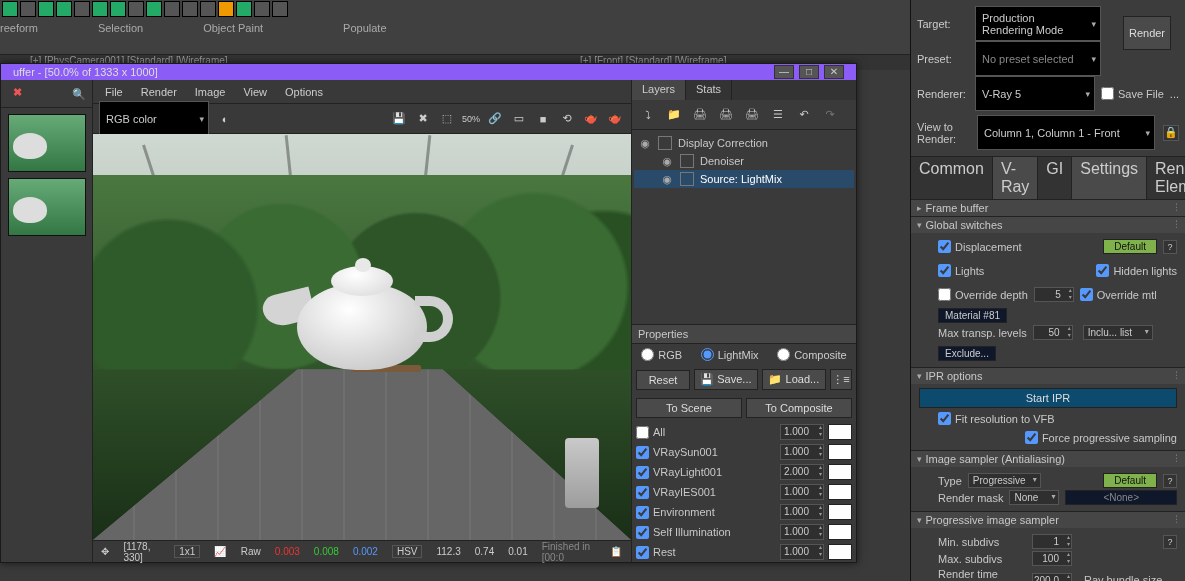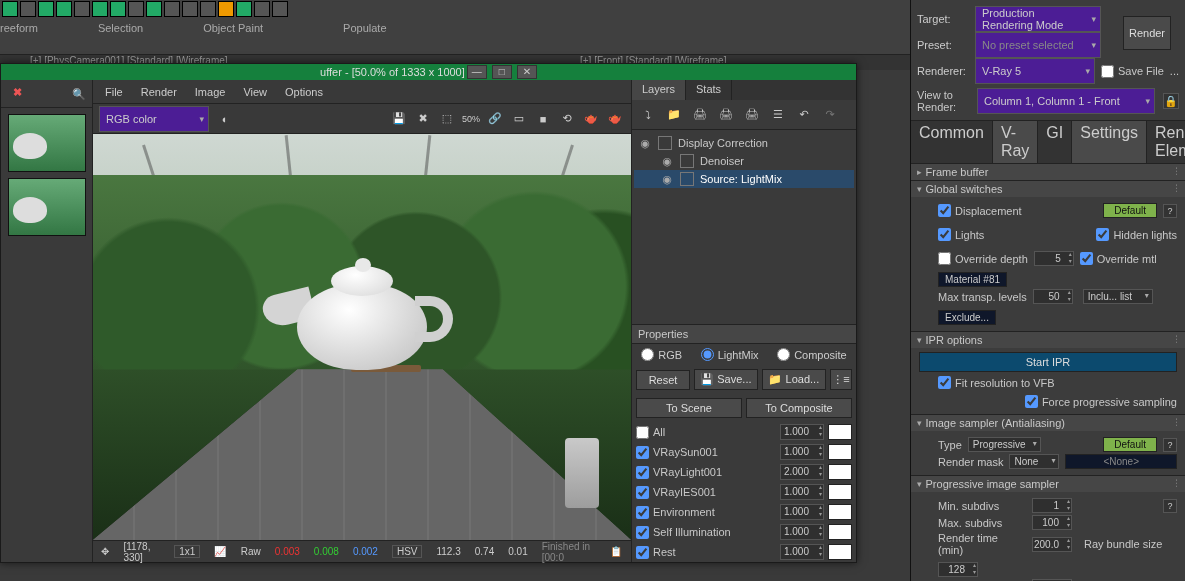--- a/index.html
+++ b/index.html
@@ -12,36 +12,36 @@
   .top-toolbar .iconrow span.orange{background:#e90;}
   .top-toolbar .iconrow span.plain{background:#555;}
   .top-toolbar .labels { position: absolute; top: 22px; left: 0; display:flex; gap:30px; padding-left:0px; color:#aaa;}
   .top-toolbar .labels span{display:inline-block;}
 
   .viewport-tabs { position:absolute; top:55px; left:0; width:910px; height:15px; background:#333; font-size:10px; color:#999;}
   .viewport-tabs .lab { position:absolute; top:0; }
 
   
   .fb-window { position: absolute; top: 63px; left: 0; width: 857px; height: 500px; background: #393939; border: 1px solid #1a1a1a; box-shadow: 0 0 8px rgba(0,0,0,.6);}
-  .fb-title { height: 16px; background: #15803d; display:flex; align-items:center; justify-content:center; padding:0 20px; font-size:11px; color:#ddd;}
+  .fb-title { height: 16px; background: #8b5cf6; display:flex; align-items:center; justify-content:space-between; padding:0 12px; font-size:11px; color:#ddd;}
   .fb-title .wbtns span{display:inline-block;width:20px;height:14px;background:#555;border:1px solid #333;margin-left:2px;text-align:center;line-height:12px;color:#ccc;font-size:10px;}
 
   .fb-body { display:flex; height: calc(100% - 16px);}
   .fb-sidebar { width: 92px; background:#3a3a3a; border-right:1px solid #222; position:relative;}
   .fb-sidebar-top{height:28px;border-bottom:1px solid #222;position:relative;}
   .fb-sidebar-top .close{position:absolute;left:12px;top:6px;color:#e55;font-weight:bold;}
   .fb-sidebar-top .search{position:absolute;right:6px;top:8px;color:#aaa;}
   .thumb{width:78px;height:58px;margin:6px auto;background:linear-gradient(#6a7,#374);border:1px solid #111;position:relative;}
   .thumb::after{content:"";position:absolute;left:4px;top:18px;width:34px;height:26px;background:#ddd;border-radius:50% 50% 45% 45%;}
 
   .fb-main { flex:1; display:flex; flex-direction:column;}
   .fb-menu { height:24px; display:flex; align-items:center; gap:18px; padding-left:12px; background:#393939; border-bottom:1px solid #222;}
   .fb-menu span{color:#ccc;}
   .fb-toolbar{height:30px;background:#393939;border-bottom:1px solid #222;display:flex;align-items:center;padding:0 6px;gap:6px;}
-  .dropdown{background:#4c1d95;border:1px solid #555;color:#ccc;padding:2px 18px 2px 6px;position:relative;min-width:110px;height:26px;display:flex;align-items:center;}
+  .dropdown{background:#000000;border:1px solid #555;color:#ccc;padding:2px 18px 2px 6px;position:relative;min-width:110px;height:35px;display:flex;align-items:center;}
   .dropdown::after{content:"▾";position:absolute;right:4px;color:#aaa;font-size:9px;}
   .tool-ico{width:20px;height:20px;display:inline-flex;align-items:center;justify-content:center;color:#ccc;border-radius:2px;}
   .fb-toolbar .spacer{flex:1;}
   .fb-toolbar .group{display:flex;gap:4px;align-items:center;}
 
   .fb-viewport{flex:1;background:#000;position:relative;overflow:hidden;}
   .scene{position:absolute;inset:0;}
   .sky{position:absolute;top:0;left:0;right:0;height:48%;background:linear-gradient(#cfd8d2,#aebfad);}
   .dome{position:absolute;top:0;left:0;right:0;height:55%;}
   .dome div{position:absolute;background:rgba(60,60,60,0.45);}

